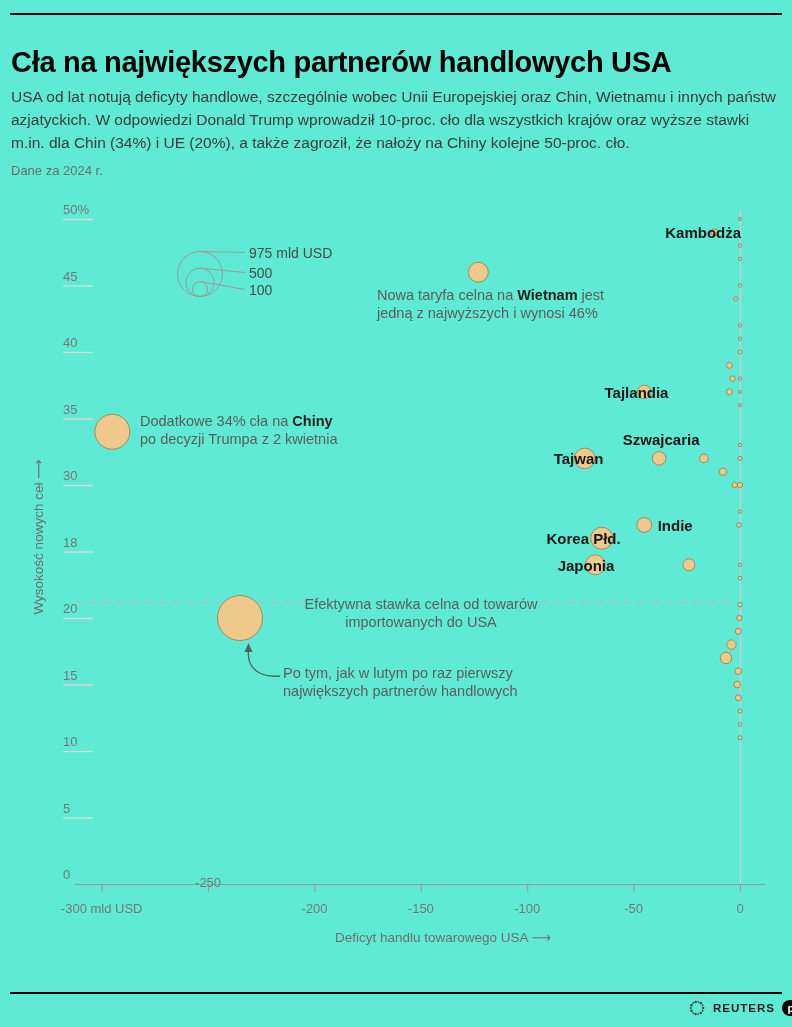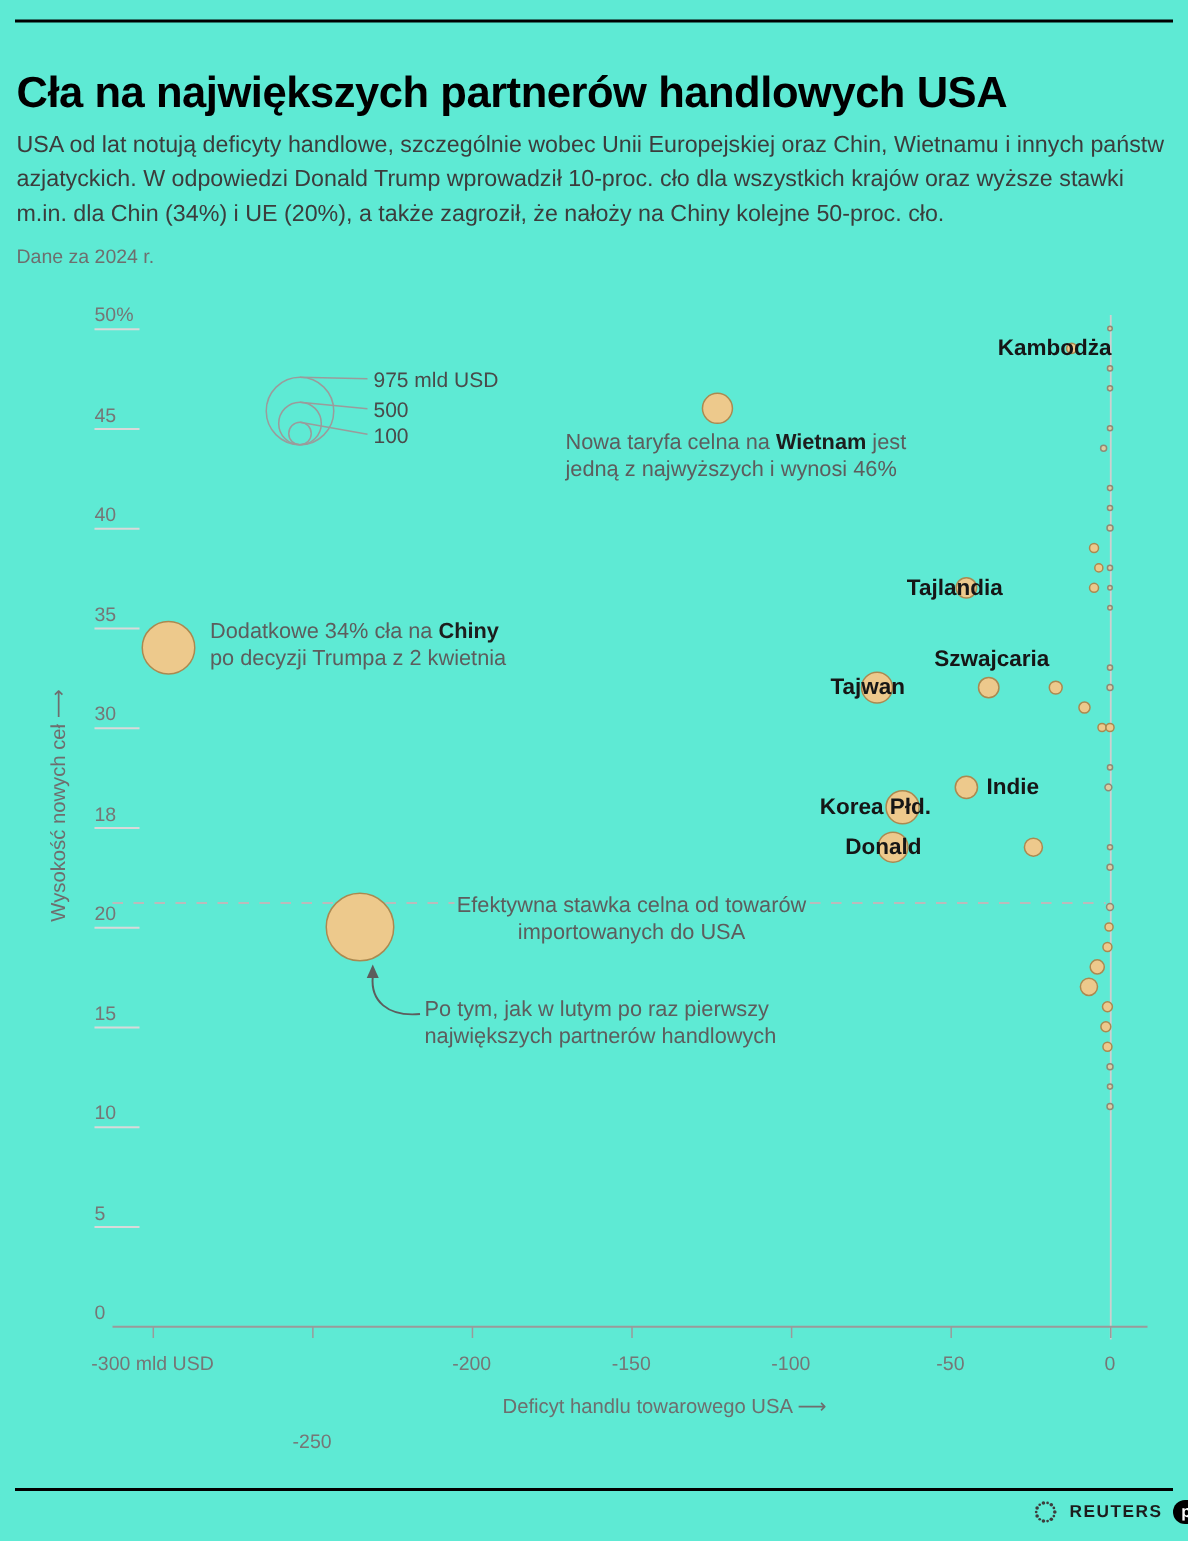--- a/index.html
+++ b/index.html
@@ -111,21 +111,21 @@
       <path d="M 248.5 643 L 244.5 652 L 252.5 652 Z" fill="#5d5d5d"></path>
       <circle cx="200" cy="274" r="22.5" fill="none" stroke="#9b9b9b" stroke-width="1"></circle>
       <line x1="200" y1="251.5" x2="245" y2="252.5" stroke="#9b9b9b" stroke-width="1"></line>
       <circle cx="200" cy="282.3" r="14.2" fill="none" stroke="#9b9b9b" stroke-width="1"></circle>
       <line x1="200" y1="268.1" x2="245" y2="272.5" stroke="#9b9b9b" stroke-width="1"></line>
       <circle cx="200" cy="289" r="7.5" fill="none" stroke="#9b9b9b" stroke-width="1"></circle>
       <line x1="200" y1="281.5" x2="245" y2="289.5" stroke="#9b9b9b" stroke-width="1"></line>
     </svg>
   <div id="chart-labels">
       <div class="xtick-label" style="left: 101.7px; top: 901px;">-300 mld USD</div>
-      <div class="xtick-label" style="left: 208.083px; top: 953px;">-250</div>
+      <div class="xtick-label" style="left: 208.083px; top: 875px;">-250</div>
       <div class="xtick-label" style="left: 314.467px; top: 901px;">-200</div>
       <div class="xtick-label" style="left: 420.85px; top: 901px;">-150</div>
       <div class="xtick-label" style="left: 527.233px; top: 901px;">-100</div>
       <div class="xtick-label" style="left: 633.617px; top: 901px;">-50</div>
       <div class="xtick-label" style="left: 740px; top: 901px;">0</div>
       <div class="ytick-label" style="left: 63px; top: 867px;">0</div>
       <div class="ytick-label" style="left: 63px; top: 800.5px;">5</div>
       <div class="ytick-label" style="left: 63px; top: 734px;">10</div>
       <div class="ytick-label" style="left: 63px; top: 667.5px;">15</div>
       <div class="ytick-label" style="left: 63px; top: 601px;">20</div>
@@ -138,21 +138,21 @@
       <div class="annotation" style="left: 421px; top: 595.04px; transform: translateX(-50%); text-align: center;">
         <div>Efektywna stawka celna od towarów</div>
         <div>importowanych do USA</div>
       </div>
       <div class="country-label" style="right: 86.932px; top: 232.3px; transform: translateY(-50%);">Kambodża</div>
       <div class="country-label" style="right: 159.545px; top: 391.9px; transform: translateY(-50%);">Tajlandia</div>
       <div class="country-label" style="right: 224.62px; top: 458.4px; transform: translateY(-50%);">Tajwan</div>
       <div class="country-label" style="left: 661.149px; top: 447.6px; transform: translate(-50%, -100%);">Szwajcaria</div>
       <div class="country-label" style="right: 207.298px; top: 500px; transform: translateY(-50%); margin-top: 38px;">Korea Płd.</div>
       <div class="country-label" style="left: 657.655px; top: 524.9px; transform: translateY(-50%);">Indie</div>
-      <div class="country-label" style="right: 213.681px; top: 564.8px; transform: translateY(-50%);">Donald</div>
+      <div class="country-label" style="right: 213.681px; top: 564.8px; transform: translateY(-50%);">Japonia</div>
       <div class="annotation" style="left: 377px; top: 286px;">
         <div>Nowa taryfa celna na <b>Wietnam</b> jest</div>
         <div>jedną z najwyższych i wynosi 46%</div>
       </div>
       <div class="annotation" style="left: 140px; top: 412px;">
         <div>Dodatkowe 34% cła na <b>Chiny</b></div>
         <div>po decyzji Trumpa z 2 kwietnia</div>
       </div>
       <div class="annotation" style="left: 283px; top: 664px;">
         <div>Po tym, jak w lutym po raz pierwszy</div>

